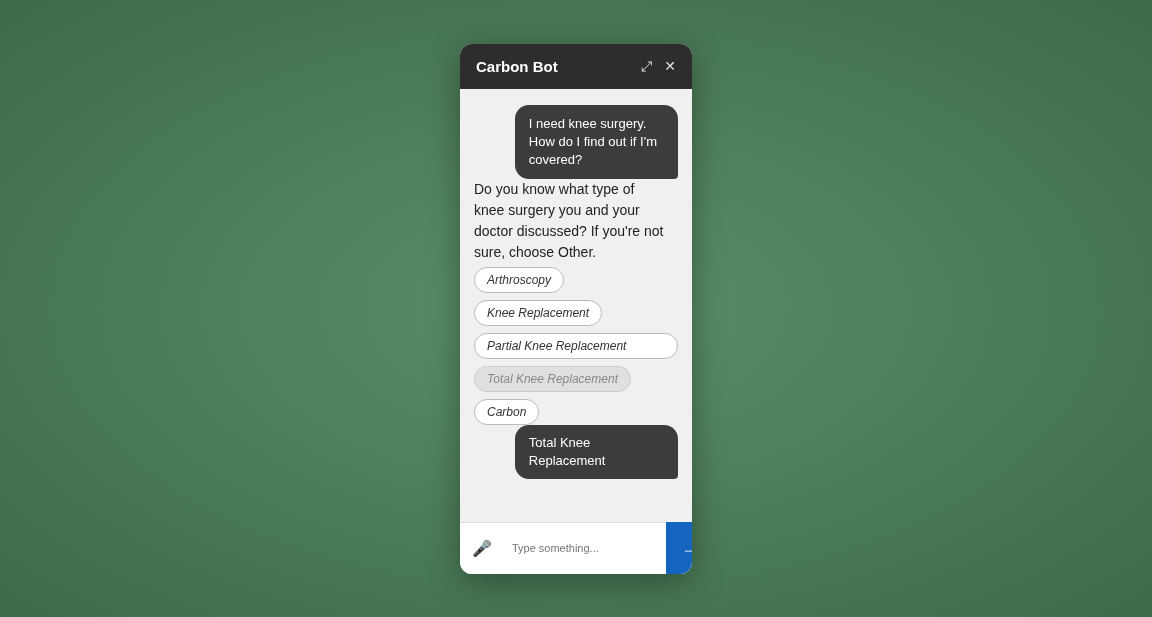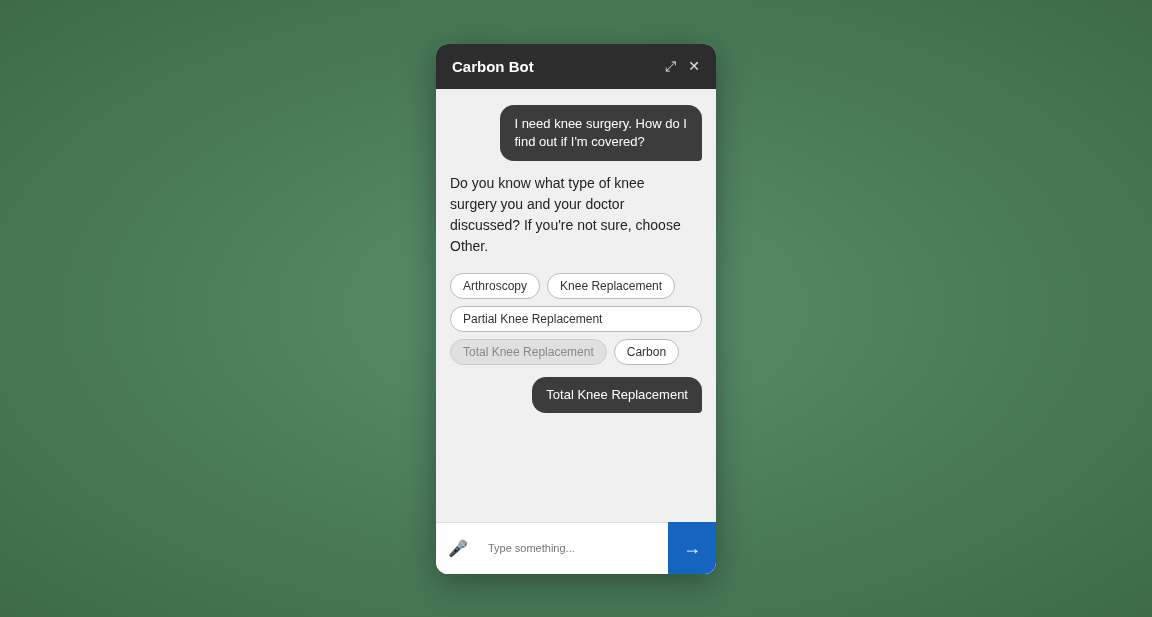--- a/index.html
+++ b/index.html
@@ -7,21 +7,21 @@
       background: #4a7c59;
       background: radial-gradient(ellipse at center, #5a8f6a 0%, #3d6b4a 100%);
       width: 1152px;
       height: 617px;
       display: flex;
       align-items: center;
       justify-content: center;
       font-family: -apple-system, BlinkMacSystemFont, 'Segoe UI', sans-serif;
     }
     .chat-window {
-      width: 280px;
+      width: 232px;
       background: #f0f0f0;
       border-radius: 12px;
       overflow: hidden;
       box-shadow: 0 8px 32px rgba(0,0,0,0.35);
       display: flex;
       flex-direction: column;
       height: 530px;
     }
     .chat-header {
       background: #2d2d2d;
@@ -47,21 +47,21 @@
       cursor: pointer;
       font-size: 14px;
       opacity: 0.85;
     }
     .chat-body {
       flex: 1;
       overflow-y: auto;
       padding: 16px 14px;
       display: flex;
       flex-direction: column;
-      gap: 12px;
+      gap: 0;
       background: #f0f0f0;
     }
     .bubble-user {
       background: #3c3c3c;
       color: #fff;
       border-radius: 14px 14px 4px 14px;
       padding: 10px 14px;
       font-size: 13px;
       line-height: 1.4;
       align-self: flex-end;
@@ -76,20 +76,21 @@
     }
     .bubble-bot-accent {
       border-left: 3px solid #1565c0;
       padding-left: 8px;
     }
     .chips-container {
       display: flex;
       flex-wrap: wrap;
       gap: 7px;
       margin-top: 4px;
+      font-style: italic;
     }
     .chip {
       border: 1px solid #bbb;
       background: #fff;
       border-radius: 20px;
       padding: 5px 12px;
       font-size: 12px;
       cursor: pointer;
       color: #333;
       white-space: nowrap;

